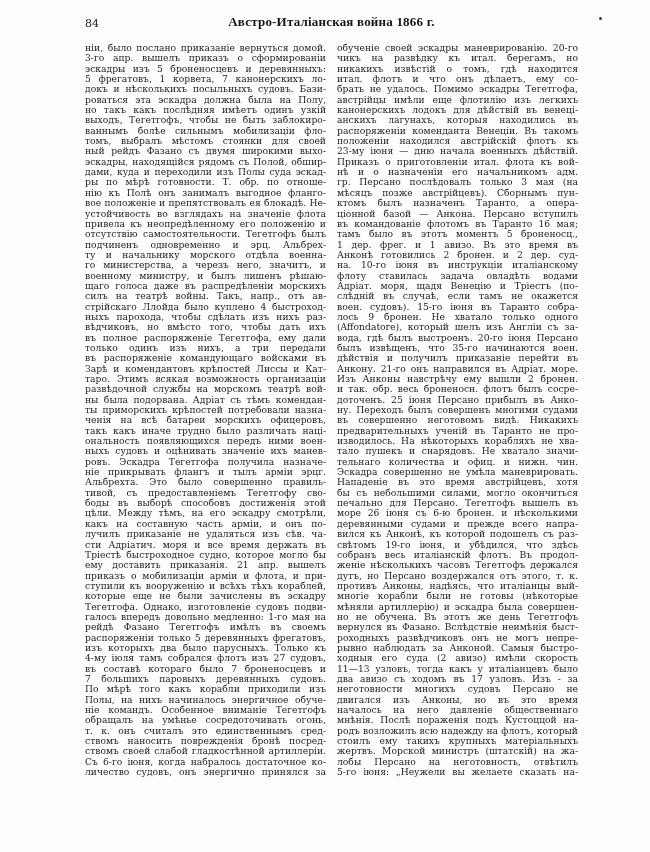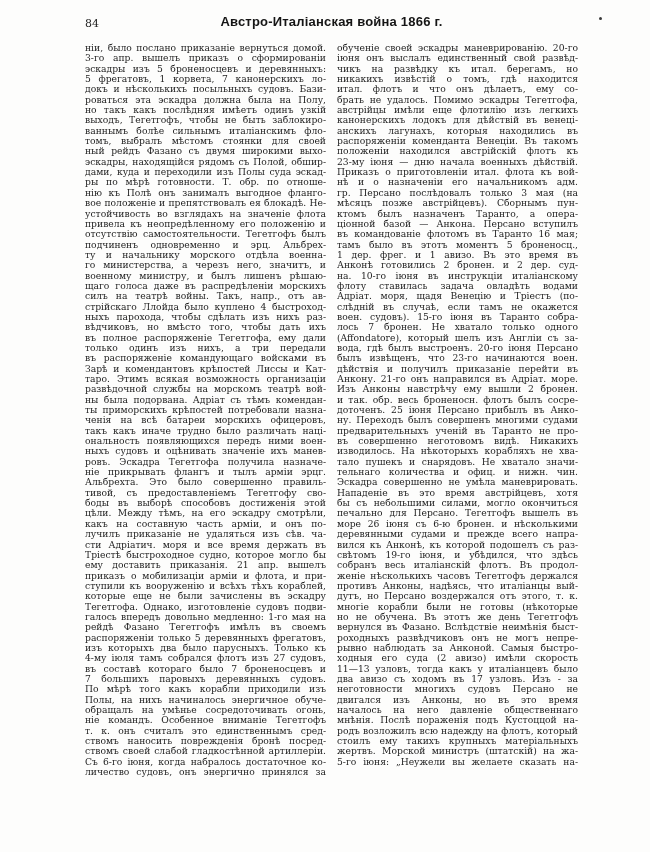--- a/index.html
+++ b/index.html
@@ -31,21 +31,21 @@
     font-size: 11px;
     font-family: "DejaVu Serif", serif;
     color: #222;
   }
   .page-header {
     position: absolute;
     left: 0;
     right: 0;
     top: 0;
     text-align: center;
-    font-family: Liberation Sans, sans-serif;
+    font-family: Liberation Serif, serif;
     font-weight: bold;
     font-size: 13px;
     letter-spacing: 0.2px;
     color: #151515;
   }
   .columns {
     position: absolute;
     top: 43px;
     left: 85px;
     width: 493px;
@@ -90,21 +90,21 @@
   <div class="columns">
     <div class="col col-left">
         <div class="tline">ніи, было послано приказаніе вернуться домой.</div>
         <div class="tline">3-го апр. вышелъ приказъ о сформированіи</div>
         <div class="tline">эскадры изъ 5 броненосцевъ и деревянныхъ:</div>
         <div class="tline">5 фрегатовъ, 1 корвета, 7 канонерскихъ ло-</div>
         <div class="tline">докъ и нѣсколькихъ посыльныхъ судовъ. Бази-</div>
         <div class="tline">роваться эта эскадра должна была на Полу,</div>
         <div class="tline">но такъ какъ послѣдняя имѣетъ одинъ узкій</div>
         <div class="tline">выходъ, Тегетгофъ, чтобы не быть заблокиро-</div>
-        <div class="tline">ваннымъ болѣе сильнымъ италіанскимъ фло-</div>
+        <div class="tline">ваннымъ болѣе сильнымъ мобилизаціи фло-</div>
         <div class="tline">томъ, выбралъ мѣстомъ стоянки для своей</div>
         <div class="tline">ный рейдъ Фазано съ двумя широкими выхо-</div>
         <div class="tline">эскадры, находящійся рядомъ съ Полой, обшир-</div>
         <div class="tline">дами, куда и переходили изъ Полы суда эскад-</div>
         <div class="tline">ры по мѣрѣ готовности. Т. обр. по отноше-</div>
         <div class="tline">нію къ Полѣ онъ занималъ выгодное фланго-</div>
         <div class="tline">вое положеніе и препятствовалъ ея блокадѣ. Не-</div>
         <div class="tline">устойчивость во взглядахъ на значеніе флота</div>
         <div class="tline">привела къ неопредѣленному его положенію и</div>
         <div class="tline">отсутствію самостоятельности. Тегетгофъ былъ</div>
@@ -146,31 +146,30 @@
         <div class="tline">Тегетгофа. Однако, изготовленіе судовъ подви-</div>
         <div class="tline">галось впередъ довольно медленно: 1-го мая на</div>
         <div class="tline">рейдѣ Фазано Тегетгофъ имѣлъ въ своемъ</div>
         <div class="tline">распоряженіи только 5 деревянныхъ фрегатовъ,</div>
         <div class="tline">изъ которыхъ два было парусныхъ. Только къ</div>
         <div class="tline">4-му іюля тамъ собрался флотъ изъ 27 судовъ,</div>
         <div class="tline">въ составѣ котораго было 7 броненосцевъ и</div>
         <div class="tline">7 большихъ паровыхъ деревянныхъ судовъ.</div>
         <div class="tline">По мѣрѣ того какъ корабли приходили изъ</div>
         <div class="tline">Полы, на нихъ начиналось энергичное обуче-</div>
+        <div class="tline">ніе командъ. Особенное вниманіе Тегетгофъ</div>
         <div class="tline">обращалъ на умѣнье сосредоточивать огонь,</div>
-        <div class="tline">ніе командъ. Особенное вниманіе Тегетгофъ</div>
         <div class="tline">т. к. онъ считалъ это единственнымъ сред-</div>
         <div class="tline">ствомъ наносить поврежденія бронѣ посред-</div>
         <div class="tline">ствомъ своей слабой гладкостѣнной артиллеріи.</div>
         <div class="tline">Съ 6-го іюня, когда набралось достаточное ко-</div>
         <div class="tline">личество судовъ, онъ энергично принялся за</div>
       </div>
     <div class="col col-right">
         <div class="tline">обученіе своей эскадры маневрированію. 20-го</div>
-        <div class="tline">іюня онъ выслалъ единственный свой развѣд-</div>
         <div class="tline">чикъ на развѣдку къ итал. берегамъ, но</div>
         <div class="tline">никакихъ извѣстій о томъ, гдѣ находится</div>
         <div class="tline">итал. флотъ и что онъ дѣлаетъ, ему со-</div>
         <div class="tline">брать не удалось. Помимо эскадры Тегетгофа,</div>
         <div class="tline">австрійцы имѣли еще флотилію изъ легкихъ</div>
         <div class="tline">канонерскихъ лодокъ для дѣйствій въ венеці-</div>
         <div class="tline">анскихъ лагунахъ, которыя находились въ</div>
         <div class="tline">распоряженіи коменданта Венеціи. Въ такомъ</div>
         <div class="tline">положеніи находился австрійскій флотъ къ</div>
         <div class="tline">23-му іюня — дню начала военныхъ дѣйствій.</div>
@@ -182,59 +181,61 @@
         <div class="tline">ціонной базой — Анкона. Персано вступилъ</div>
         <div class="tline">въ командованіе флотомъ въ Таранто 16 мая;</div>
         <div class="tline">тамъ было въ этотъ моментъ 5 броненосц.,</div>
         <div class="tline">1 дер. фрег. и 1 авизо. Въ это время въ</div>
         <div class="tline">Анконѣ готовились 2 бронен. и 2 дер. суд-</div>
         <div class="tline">на. 10-го іюня въ инструкціи италіанскому</div>
         <div class="tline">флоту ставилась задача овладѣть водами</div>
         <div class="tline">Адріат. моря, щадя Венецію и Тріестъ (по-</div>
         <div class="tline">слѣдній въ случаѣ, если тамъ не окажется</div>
         <div class="tline">воен. судовъ). 15-го іюня въ Таранто собра-</div>
-        <div class="tline">лось 7 бронен. Не хватало только одного</div>
+        <div class="tline">лось 9 бронен. Не хватало только одного</div>
         <div class="tline">(Affondatore), который шелъ изъ Англіи съ за-</div>
         <div class="tline">вода, гдѣ былъ выстроенъ. 20-го іюня Персано</div>
-        <div class="tline">былъ извѣщенъ, что 23-го начинаются воен.</div>
+        <div class="tline">былъ извѣщенъ, что 35-го начинаются воен.</div>
         <div class="tline">дѣйствія и получилъ приказаніе перейти въ</div>
         <div class="tline">Анкону. 21-го онъ направился въ Адріат. море.</div>
         <div class="tline">Изъ Анконы навстрѣчу ему вышли 2 бронен.</div>
         <div class="tline">и так. обр. весь броненосн. флотъ былъ сосре-</div>
         <div class="tline">доточенъ. 25 іюня Персано прибылъ въ Анко-</div>
         <div class="tline">ну. Переходъ былъ совершенъ многими судами</div>
+        <div class="tline">въ совершенно неготовомъ видѣ. Никакихъ</div>
         <div class="tline">предварительныхъ ученій въ Таранто не про-</div>
-        <div class="tline">въ совершенно неготовомъ видѣ. Никакихъ</div>
         <div class="tline">изводилось. На нѣкоторыхъ корабляхъ не хва-</div>
         <div class="tline">тало пушекъ и снарядовъ. Не хватало значи-</div>
         <div class="tline">тельнаго количества и офиц. и нижн. чин.</div>
         <div class="tline">Эскадра совершенно не умѣла маневрировать.</div>
         <div class="tline">Нападеніе въ это время австрійцевъ, хотя</div>
         <div class="tline">бы съ небольшими силами, могло окончиться</div>
         <div class="tline">печально для Персано. Тегетгофъ вышелъ въ</div>
         <div class="tline">море 26 іюня съ 6-ю бронен. и нѣсколькими</div>
         <div class="tline">деревянными судами и прежде всего напра-</div>
         <div class="tline">вился къ Анконѣ, къ которой подошелъ съ раз-</div>
         <div class="tline">свѣтомъ 19-го іюня, и убѣдился, что здѣсь</div>
         <div class="tline">собранъ весь италіанскій флотъ. Въ продол-</div>
         <div class="tline">женіе нѣсколькихъ часовъ Тегетгофъ держался</div>
+        <div class="tline">дутъ, но Персано воздержался отъ этого, т. к.</div>
         <div class="tline">противъ Анконы, надѣясь, что италіанцы вый-</div>
-        <div class="tline">дутъ, но Персано воздержался отъ этого, т. к.</div>
         <div class="tline">многіе корабли были не готовы (нѣкоторые</div>
+        <div class="tline">мѣняли артиллерію) и эскадра была совершен-</div>
         <div class="tline">но не обучена. Въ этотъ же день Тегетгофъ</div>
         <div class="tline">вернулся въ Фазано. Вслѣдствіе неимѣнія быст-</div>
         <div class="tline">роходныхъ развѣдчиковъ онъ не могъ непре-</div>
         <div class="tline">рывно наблюдать за Анконой. Самыя быстро-</div>
         <div class="tline">ходныя его суда (2 авизо) имѣли скорость</div>
         <div class="tline">11—13 узловъ, тогда какъ у италіанцевъ было</div>
         <div class="tline">два авизо съ ходомъ въ 17 узловъ. Изъ - за</div>
         <div class="tline">неготовности многихъ судовъ Персано не</div>
         <div class="tline">двигался изъ Анконы, но въ это время</div>
         <div class="tline">началось на него давленіе общественнаго</div>
         <div class="tline">мнѣнія. Послѣ пораженія подъ Кустоццой на-</div>
         <div class="tline">родъ возложилъ всю надежду на флотъ, который</div>
         <div class="tline">стоилъ ему такихъ крупныхъ матеріальныхъ</div>
         <div class="tline">жертвъ. Морской министръ (штатскій) на жа-</div>
+        <div class="tline">лобы Персано на неготовность, отвѣтилъ</div>
         <div class="tline">5-го іюня: „Неужели вы желаете сказать на-</div>
       </div>
   </div>
 
 </div>
 
 </body></html>

